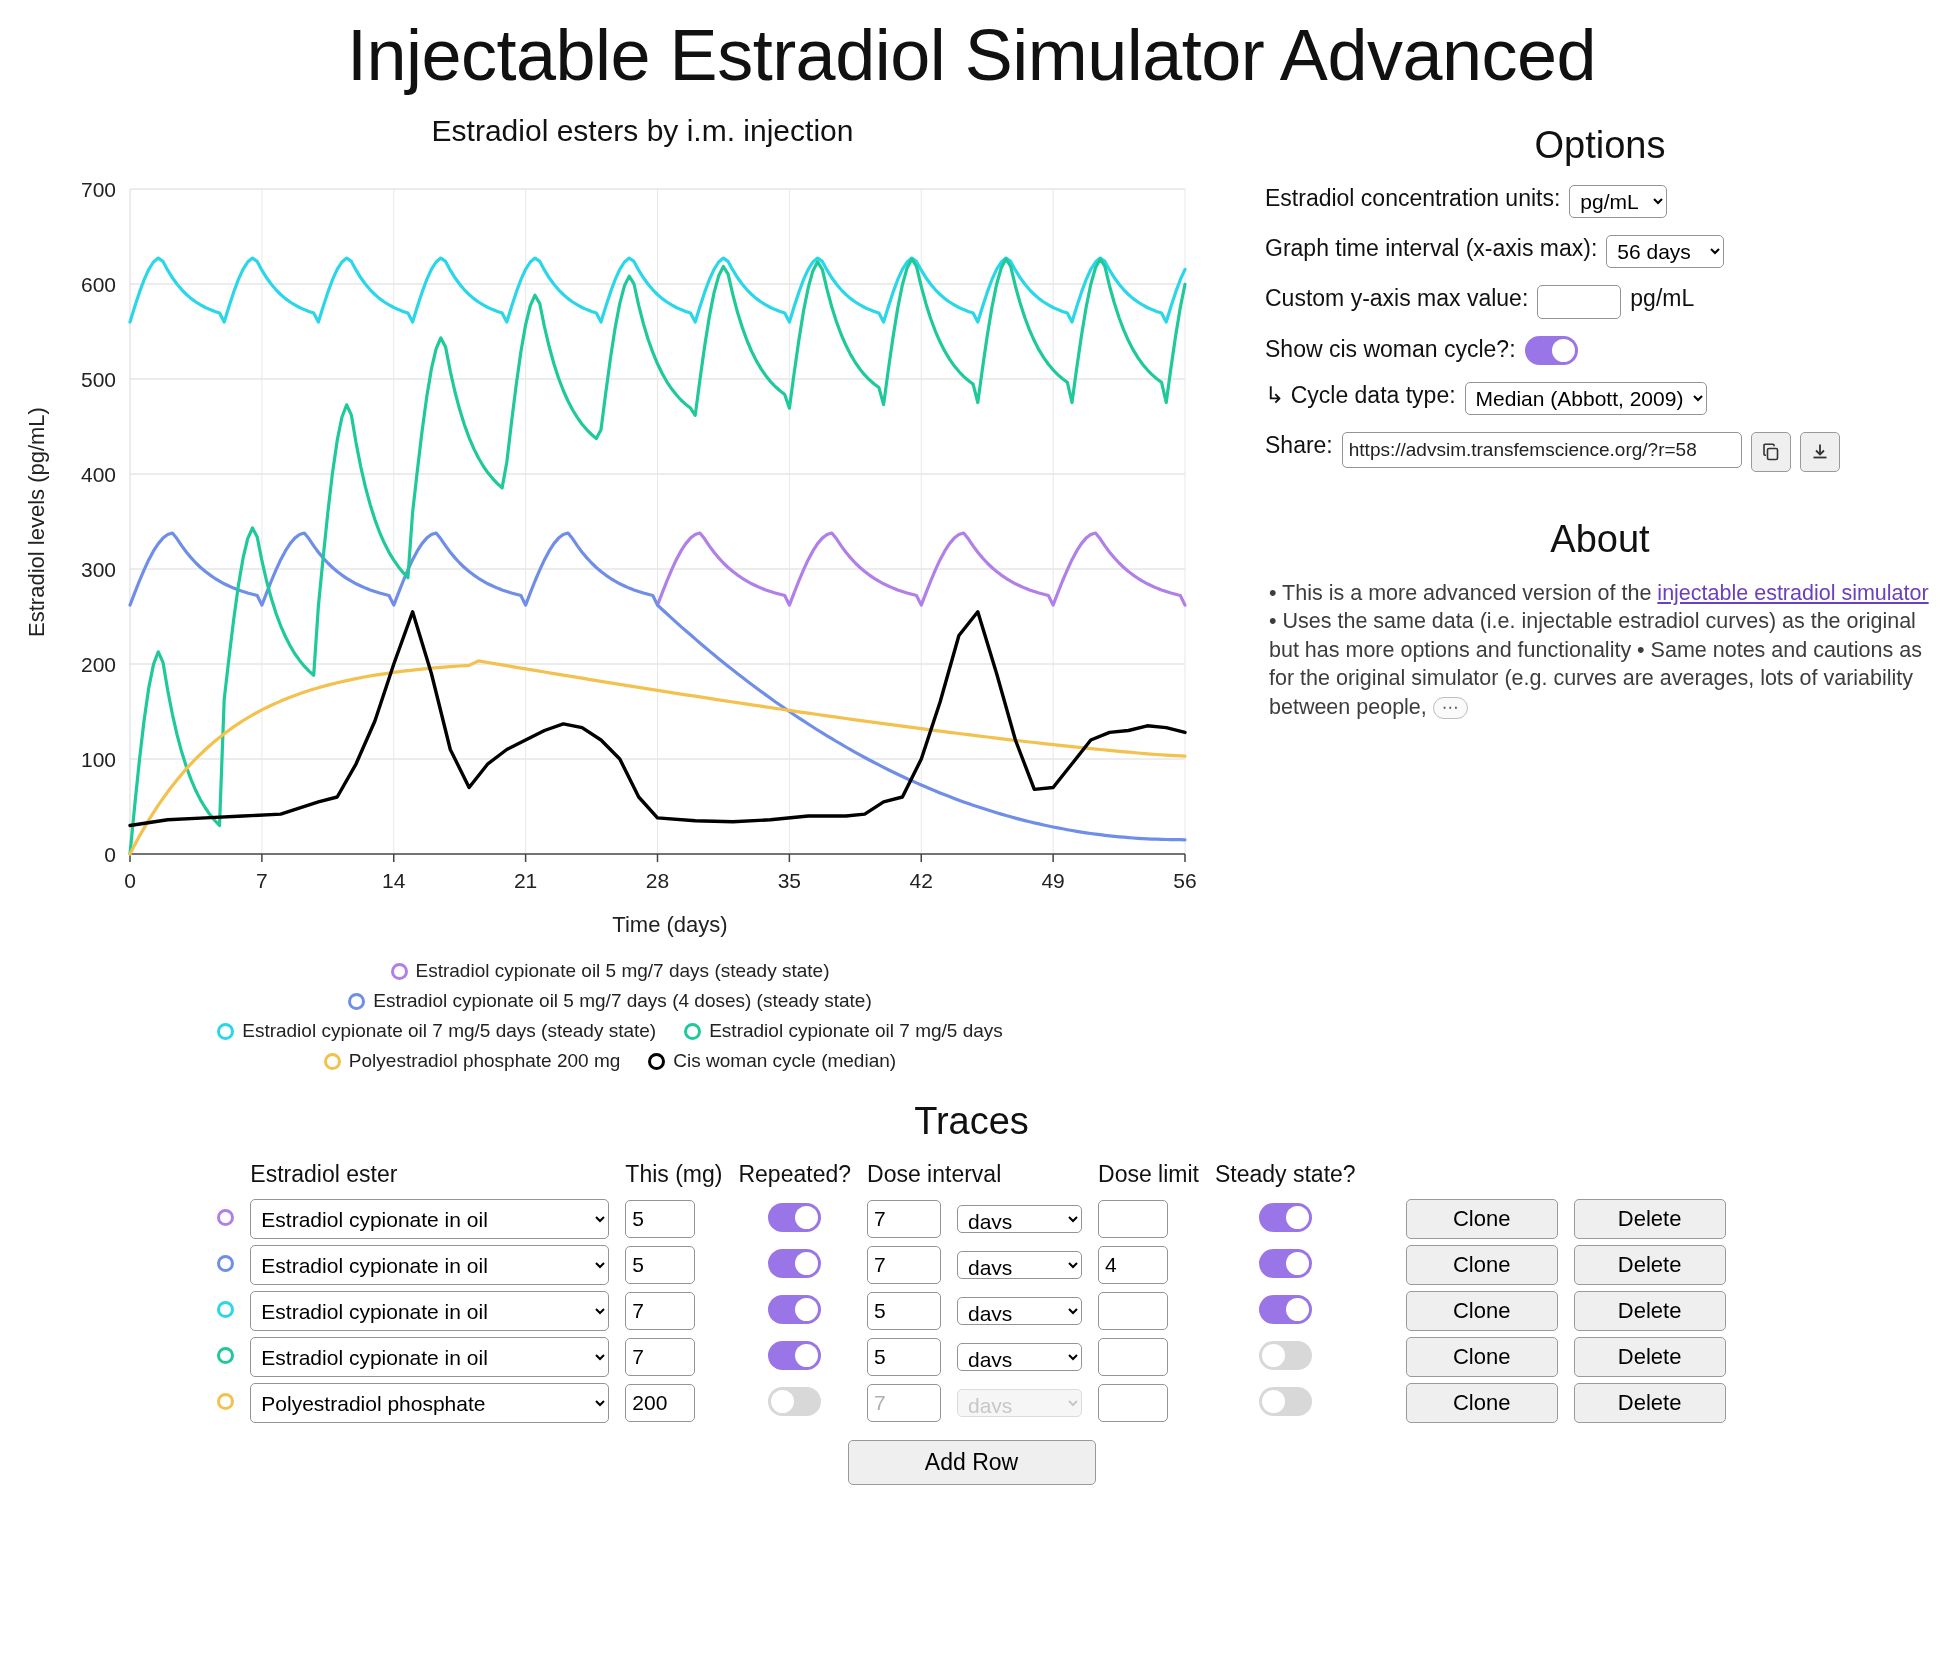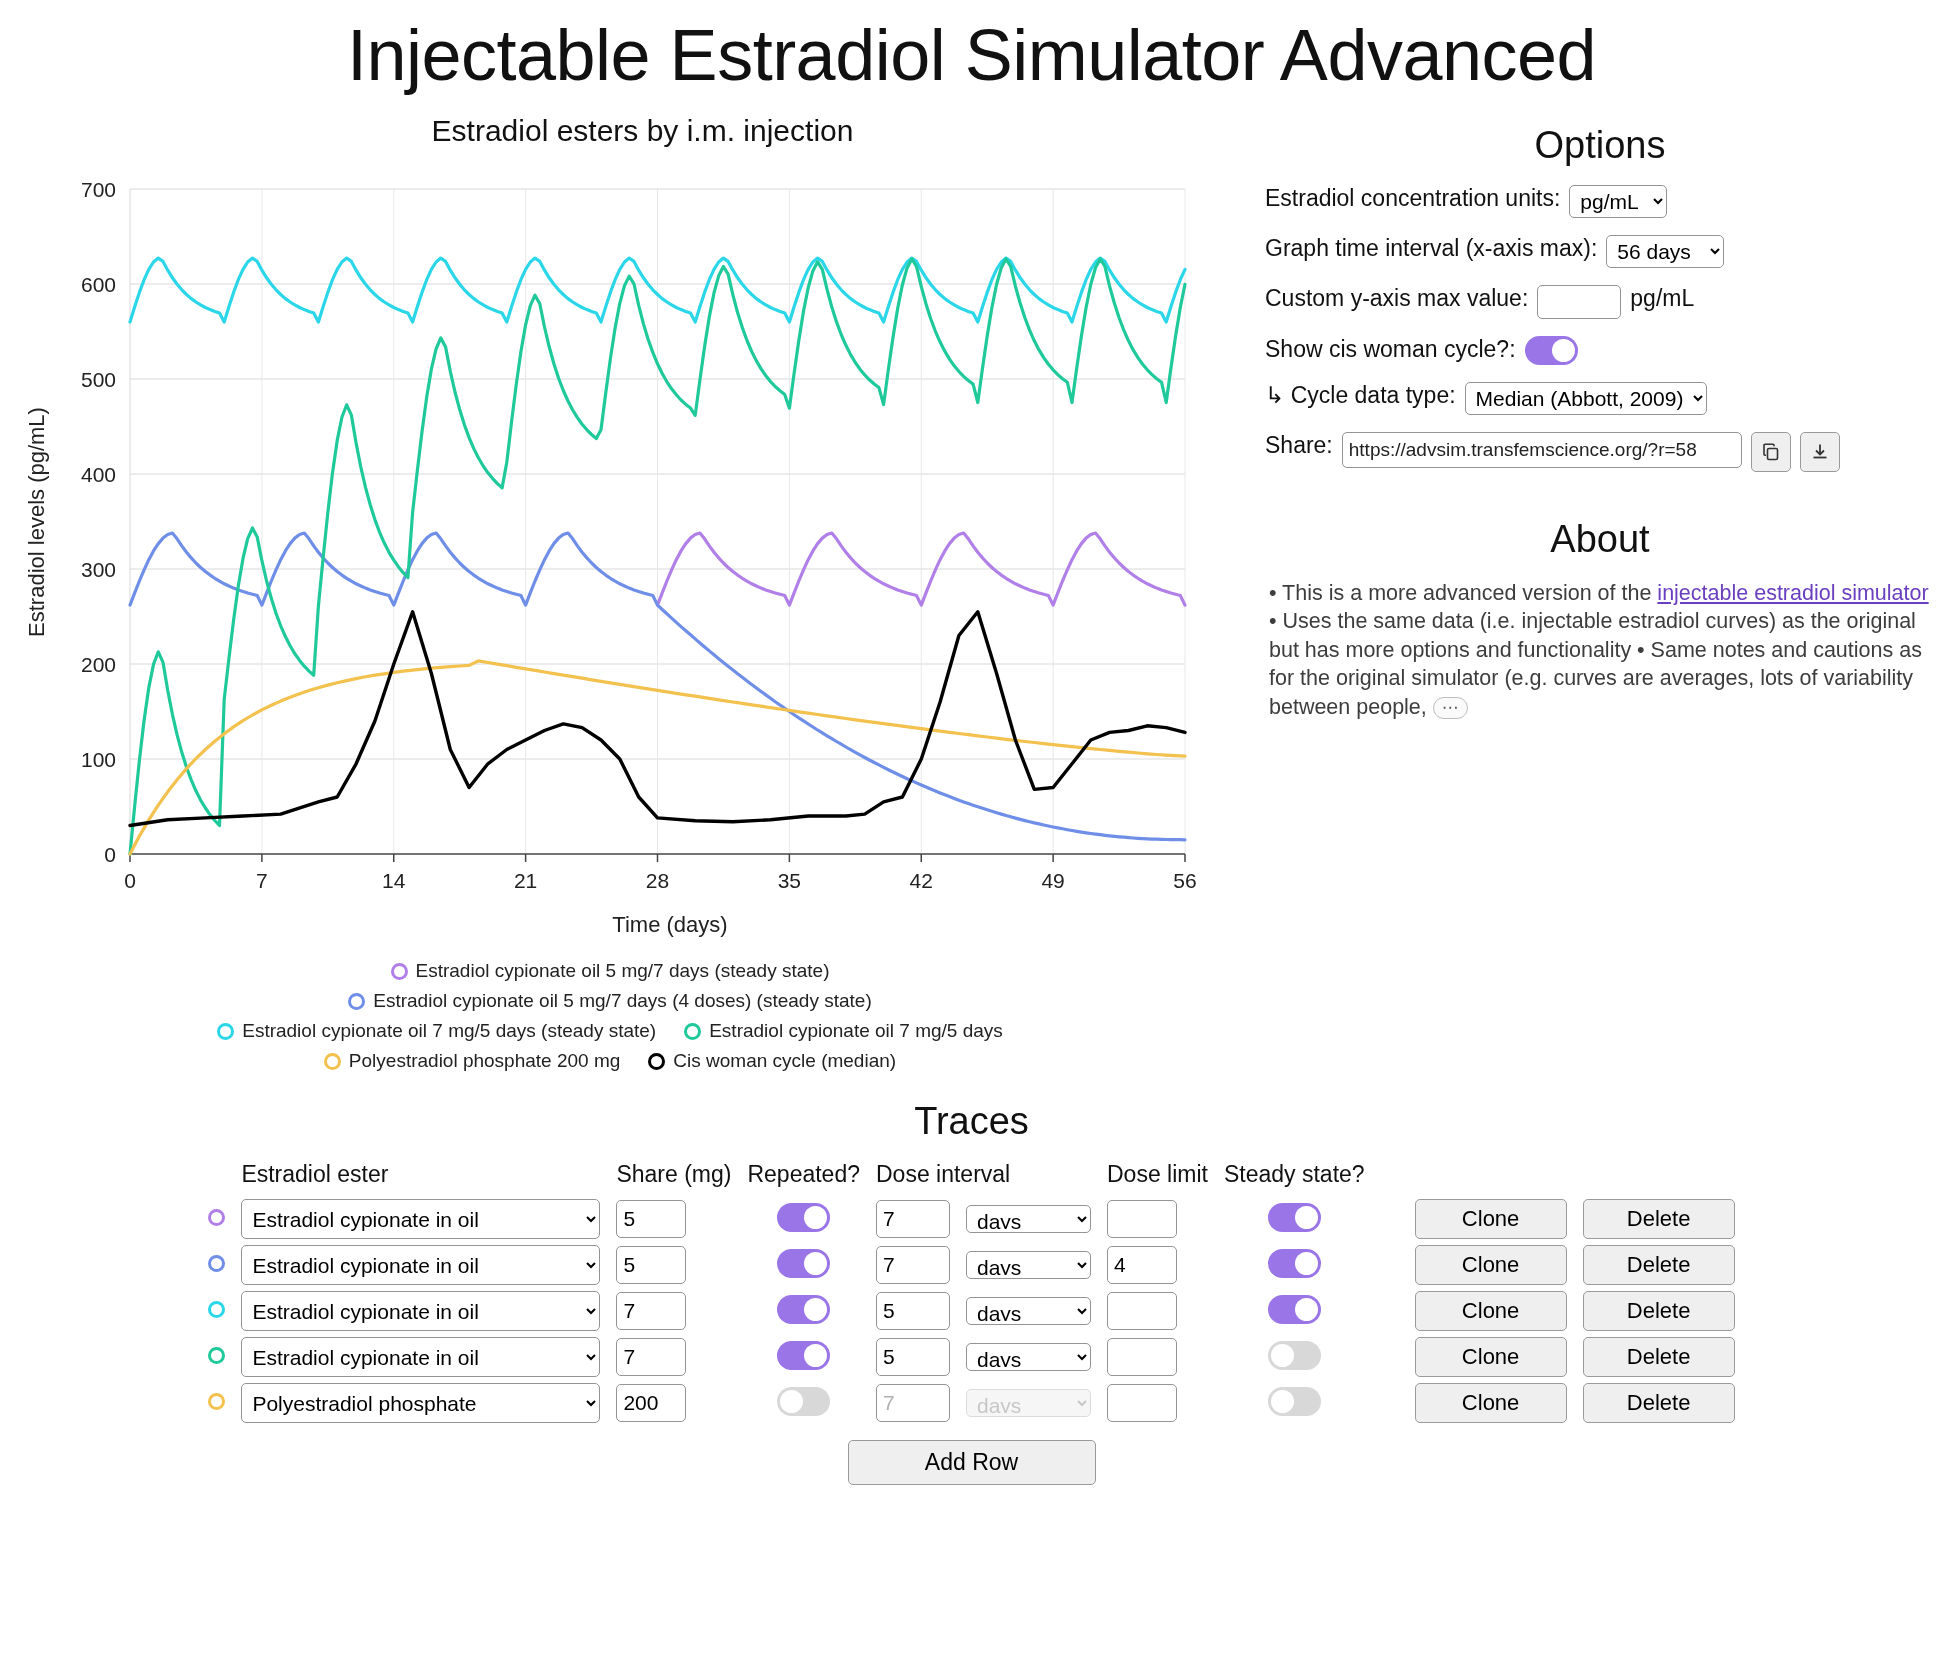--- a/index.html
+++ b/index.html
@@ -379,21 +379,21 @@
   </div>
 </div>
 
 <div class="traces-wrap">
   <div class="traces-title">Traces</div>
   <table class="traces">
     <thead>
       <tr>
         <th></th>
         <th>Estradiol ester</th>
-        <th>Share (mg)</th>
+        <th>This (mg)</th>
         <th>Repeated?</th>
         <th colspan="2">Dose interval</th>
         <th>Dose limit</th>
         <th>Steady state?</th>
         <th colspan="2"></th>
       </tr>
     </thead>
     <tbody id="traces-body">
         <tr>
           <td><span class="trace-dot" style="border-color: rgb(176, 127, 232);"></span></td>

